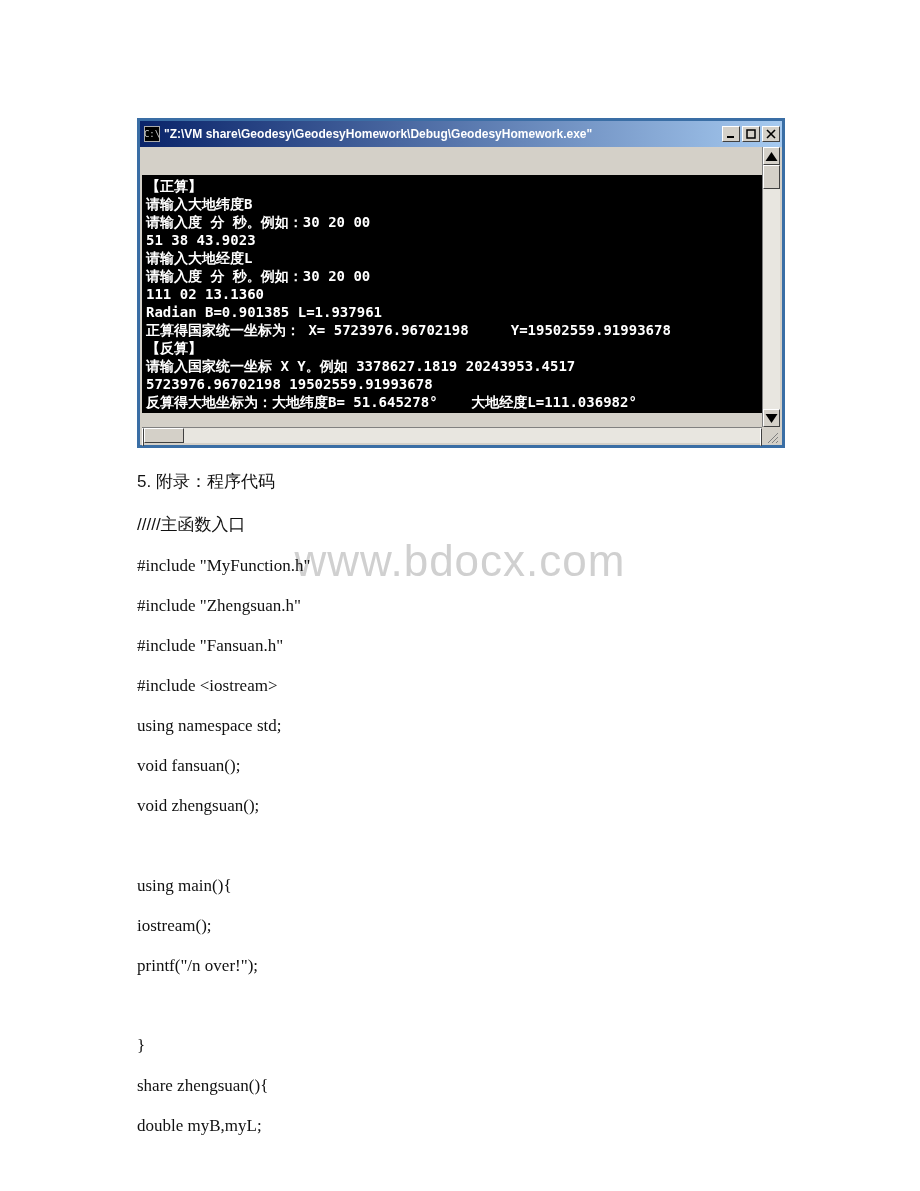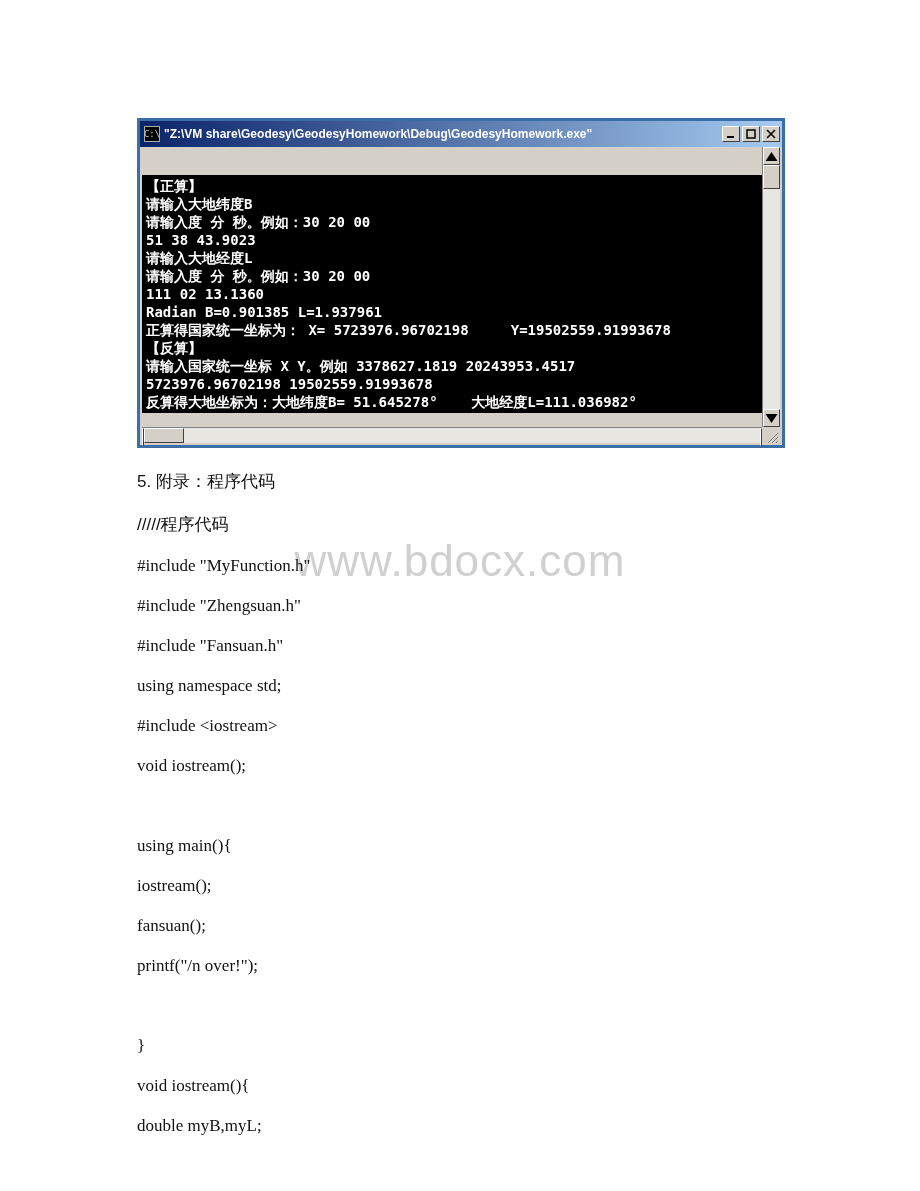--- a/index.html
+++ b/index.html
@@ -223,33 +223,33 @@
           <line x1="10" y1="12" x2="12" y2="10" stroke="#808080"></line>
         </svg>
       </div>
     </div>
   </div>
 
   <div class="watermark">www.bdocx.com</div>
 
   <div class="body-text">
     <p class="zh">5. 附录：程序代码</p>
-    <p class="zh">/////程序代码</p>
+    <p class="zh">/////主函数入口</p>
     <div id="code-lines">
         <p>#include "MyFunction.h"</p>
         <p>#include "Zhengsuan.h"</p>
         <p>#include "Fansuan.h"</p>
+        <p>#include &lt;iostream&gt;</p>
         <p>using namespace std;</p>
-        <p>#include &lt;iostream&gt;</p>
-        <p>void iostream();</p>
+        <p>void fansuan();</p>
+        <p>void zhengsuan();</p>
         <p>&nbsp;</p>
         <p>using main(){</p>
         <p> iostream();</p>
-        <p> fansuan();</p>
         <p> printf("/n over!");</p>
         <p>&nbsp;</p>
         <p>}</p>
-        <p>void iostream(){</p>
+        <p>share zhengsuan(){</p>
         <p> double myB,myL;</p>
       </div>
   </div>
 
 </div>
 
 </body></html>

